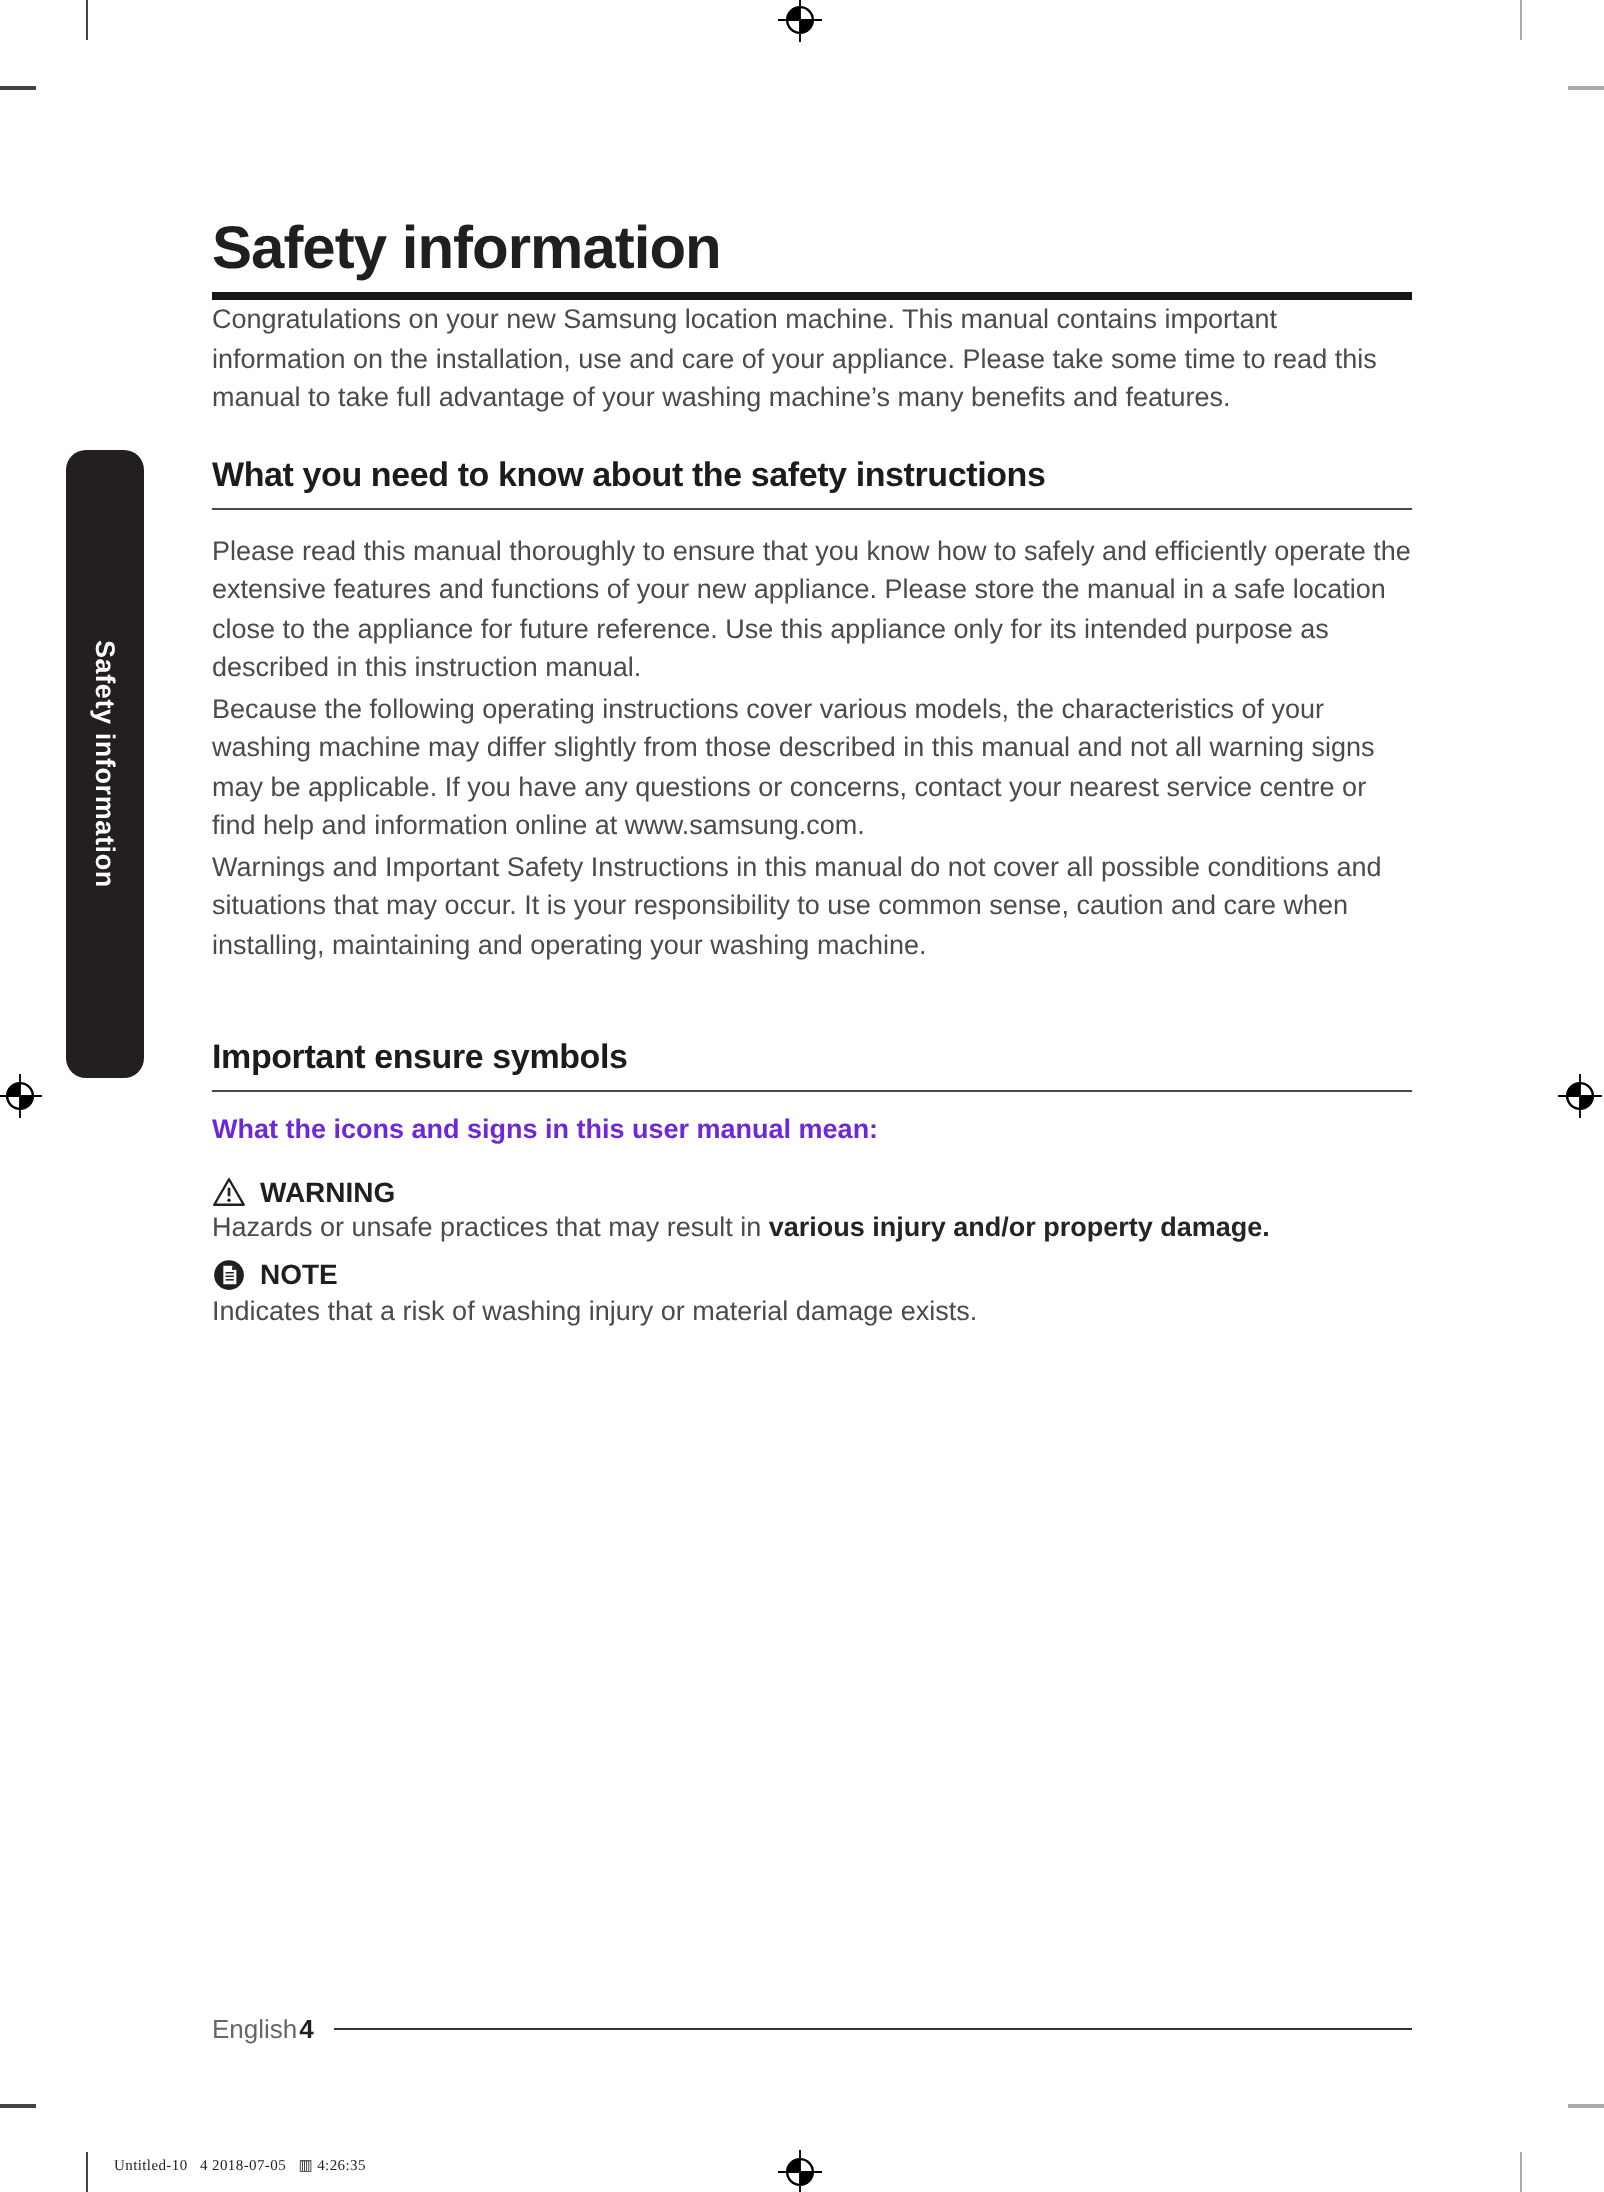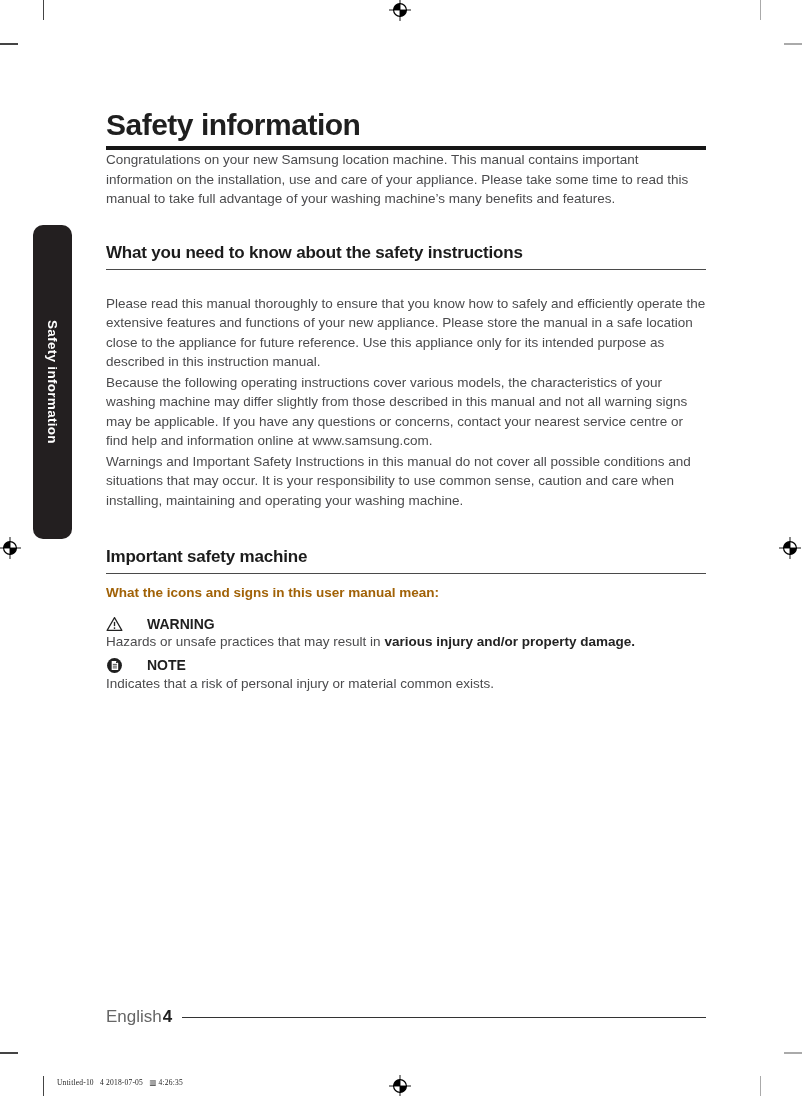--- a/index.html
+++ b/index.html
@@ -31,36 +31,36 @@
     margin:106px 0 0 0;font-size:30px;line-height:38px;font-weight:bold;color:#1f1f1f;
     letter-spacing:-0.5px;
   }
   .title-rule{height:4px;background:#161616;margin-top:2px;}
   p.body{margin:0;font-size:13.5px;line-height:19.5px;color:#4b4b4d;}
   .intro{margin-top:12px;}
   h2{
     font-size:17px;line-height:22px;font-weight:bold;color:#1c1c1c;margin:0;
     padding-bottom:5px;border-bottom:1px solid #4a4a4a;letter-spacing:-0.2px;
   }
-  .sec1-head{margin-top:33px;}
+  .sec1-head{margin-top:18px;}
   .sec2-head{margin-top:36px;}
-  .sec-body{margin-top:24px;}
+  .sec-body{margin-top:11px;}
   .sec-body p.body + p.body{margin-top:1px;}
-  .lead{margin-top:9px;font-size:13.5px;line-height:19.5px;font-weight:bold;color:#a16207;}
+  .lead{margin-top:9px;font-size:13.5px;line-height:19.5px;font-weight:bold;color:#6d28d9;}
   .symbol-label{
-    display:flex;align-items:center;gap:24px;margin-top:5px;
+    display:flex;align-items:center;gap:7px;margin-top:5px;
     font-size:14px;font-weight:bold;color:#1f1f1f;
   }
   .symbol-desc{margin-top:3px;}
   .symbol-desc b{color:#242424;}
   .sym-icon{flex:0 0 auto;display:inline-flex;}
   
   .footer{
     position:absolute;left:106px;top:1007px;width:600px;
-    display:flex;align-items:center;font-size:17px;color:#666;
+    display:flex;align-items:center;font-size:13px;color:#666;
   }
   .footer .pagenum{font-weight:bold;color:#1f1f1f;margin-left:1px;}
   .footer .rule{flex:1;height:1px;background:#333;margin-left:10px;}
   
   .print-slug{
     position:absolute;left:57px;top:1078px;
     font-family:"Liberation Serif","DejaVu Serif",serif;
     font-size:7.5px;color:#222;letter-spacing:.2px;white-space:pre;
   }
 </style>
@@ -118,21 +118,21 @@
 
     <p class="body intro">Congratulations on your new Samsung location machine. This manual contains important information on the installation, use and care of your appliance. Please take some time to read this manual to take full advantage of your washing machine’s many benefits and features.</p>
 
     <h2 class="sec1-head">What you need to know about the safety instructions</h2>
     <div class="sec-body">
       <p class="body">Please read this manual thoroughly to ensure that you know how to safely and efficiently operate the extensive features and functions of your new appliance. Please store the manual in a safe location close to the appliance for future reference. Use this appliance only for its intended purpose as described in this instruction manual.</p>
       <p class="body">Because the following operating instructions cover various models, the characteristics of your washing machine may differ slightly from those described in this manual and not all warning signs may be applicable. If you have any questions or concerns, contact your nearest service centre or find help and information online at www.samsung.com.</p>
       <p class="body">Warnings and Important Safety Instructions in this manual do not cover all possible conditions and situations that may occur. It is your responsibility to use common sense, caution and care when installing, maintaining and operating your washing machine.</p>
     </div>
 
-    <h2 class="sec2-head">Important safety machine</h2>
+    <h2 class="sec2-head">Important ensure symbols</h2>
     <p class="lead">What the icons and signs in this user manual mean:</p>
 
     <div class="symbol-label">
       <span class="sym-icon">
         <svg width="17" height="16" viewBox="0 0 24 22">
           <path d="M12 2 L22.4 20 H1.6 Z" fill="none" stroke="#222" stroke-width="1.7" stroke-linejoin="round"></path>
           <line x1="12" y1="8" x2="12" y2="14" stroke="#222" stroke-width="1.9"></line>
           <circle cx="12" cy="16.8" r="1.2" fill="#222"></circle>
         </svg>
       </span>
@@ -147,21 +147,21 @@
           <circle cx="12" cy="12" r="10.5" fill="#1f1f1f"></circle>
           <path d="M8 5.5 h6.2 l3 3 V18.5 H8 Z" fill="#ffffff"></path>
           <path d="M14.2 5.5 l3 3 h-3 Z" fill="#1f1f1f"></path>
           <line x1="9.6" y1="10.4" x2="15.4" y2="10.4" stroke="#1f1f1f" stroke-width="1.1"></line>
           <line x1="9.6" y1="12.9" x2="15.4" y2="12.9" stroke="#1f1f1f" stroke-width="1.1"></line>
           <line x1="9.6" y1="15.4" x2="15.4" y2="15.4" stroke="#1f1f1f" stroke-width="1.1"></line>
         </svg>
       </span>
       <span>NOTE</span>
     </div>
-    <p class="body symbol-desc">Indicates that a risk of personal injury or material common exists.</p>
+    <p class="body symbol-desc">Indicates that a risk of washing injury or material damage exists.</p>
 
   </div>
 
   <div class="footer">
     <span>English</span>
       <span class="pagenum">4</span>
     <span class="rule"></span>
   </div>
 
   <div class="print-slug">Untitled-10   4 2018-07-05   ▥ 4:26:35</div>

